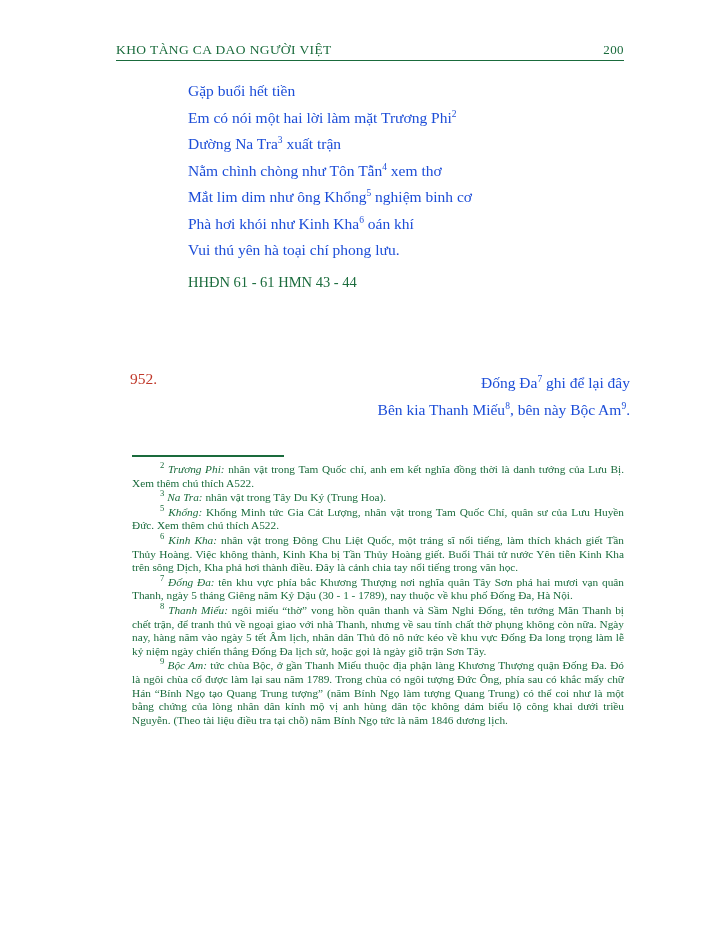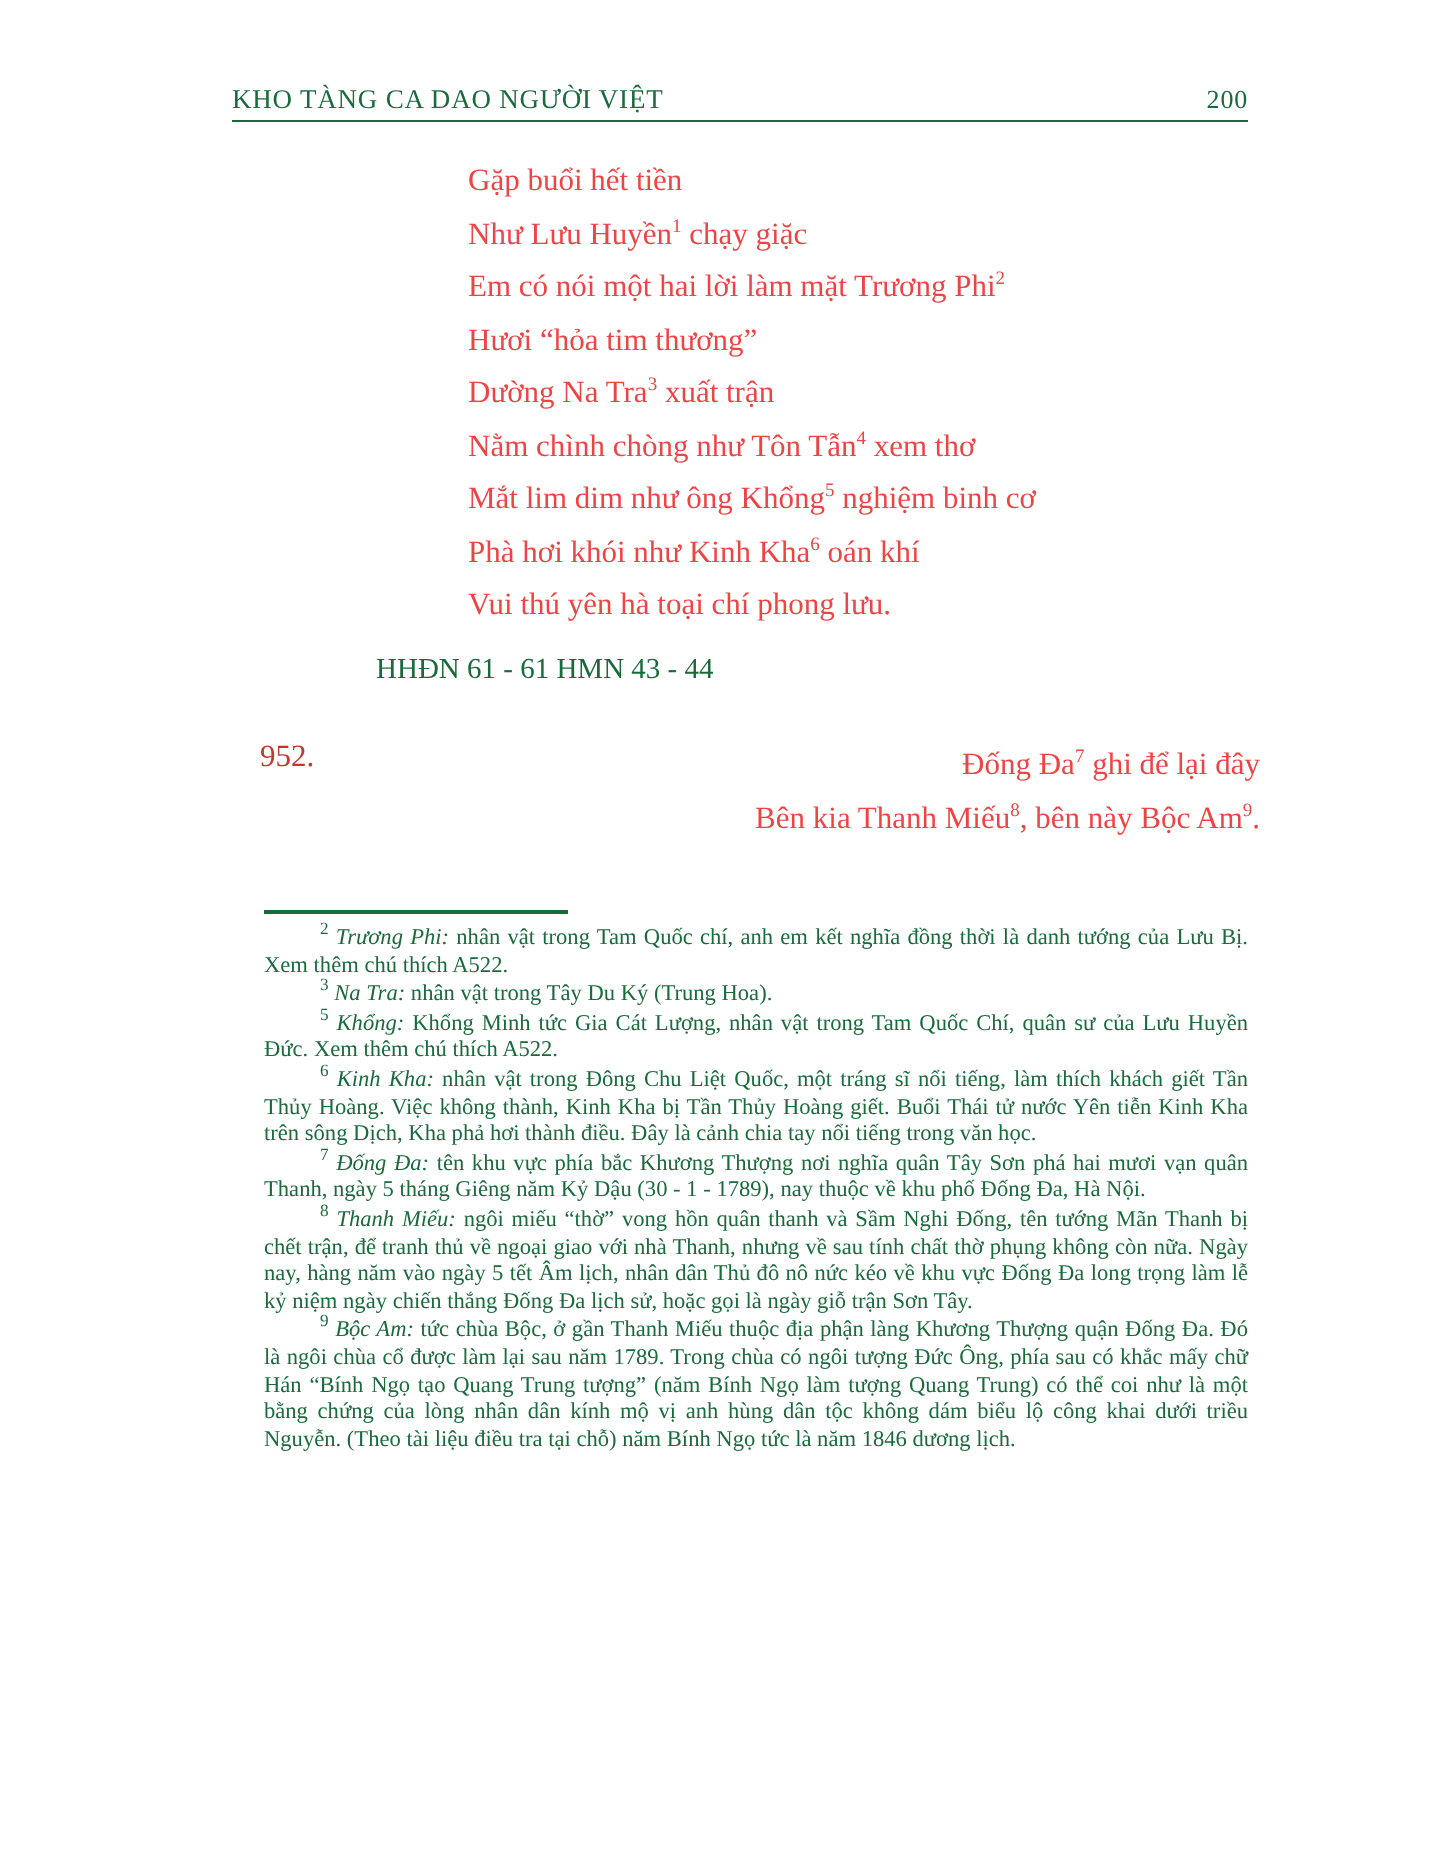--- a/index.html
+++ b/index.html
@@ -53,23 +53,22 @@
   
   .verse-block {
     position: absolute;
     left: 188px;
     top: 78px;
     width: 440px;
   }
   .verse-line {
     font-size: 15.5px;
     line-height: 26.5px;
-    color: #ef4444;
+    color: #1d4ed8;
     white-space: nowrap;
-    margin-left: 46px;
   }
   .source-line {
     font-size: 14.5px;
     line-height: 26px;
     margin-top: 5px;
     color: #1a6b3c;
   }
   sup {
     font-size: 9.5px;
     vertical-align: super;
@@ -137,23 +136,21 @@
 <div class="page">
 
   <div class="header">
     <span class="title">KHO TÀNG CA DAO NGƯỜI VIỆT</span>
     <span class="pageno">200</span>
   </div>
   <div class="header-rule"></div>
 
   <div class="verse-block">
     <div class="verse-line"><span>Gặp buổi hết tiền</span></div>
-    <div class="verse-line"><span>Như Lưu Huyền</span><sup>1</sup><span> chạy giặc</span></div>
     <div class="verse-line"><span>Em có nói một hai lời làm mặt Trương Phi</span><sup>2</sup><span></span></div>
-    <div class="verse-line"><span>Hươi “hỏa tim thương”</span></div>
     <div class="verse-line"><span>Dường Na Tra</span><sup>3</sup><span> xuất trận</span></div>
     <div class="verse-line"><span>Nằm chình chòng như Tôn Tẫn</span><sup>4</sup><span> xem thơ</span></div>
     <div class="verse-line"><span>Mắt lim dim như ông Khổng</span><sup>5</sup><span> nghiệm binh cơ</span></div>
     <div class="verse-line"><span>Phà hơi khói như Kinh Kha</span><sup>6</sup><span> oán khí</span></div>
     <div class="verse-line"><span>Vui thú yên hà toại chí phong lưu.</span></div>
     <div class="source-line">HHĐN 61 - 61 HMN 43 - 44</div>
   </div>
 
   <div class="entry">
     <div class="entry-number">952.</div>

